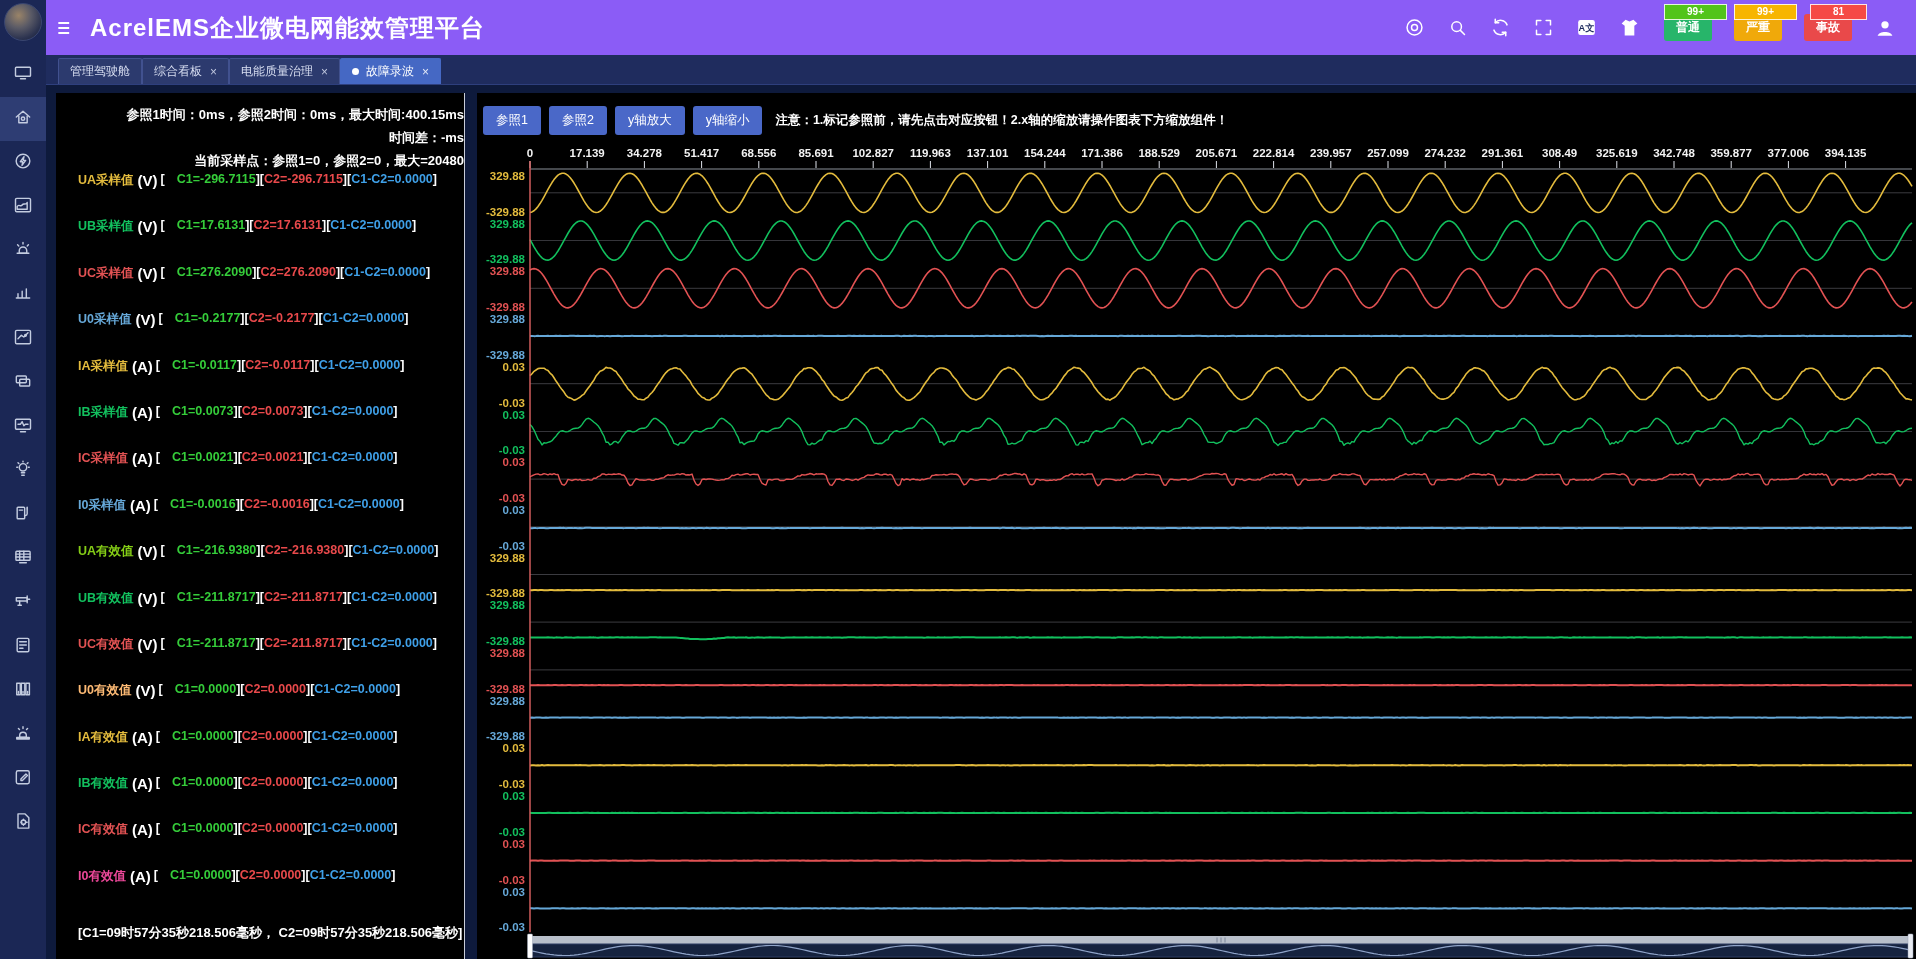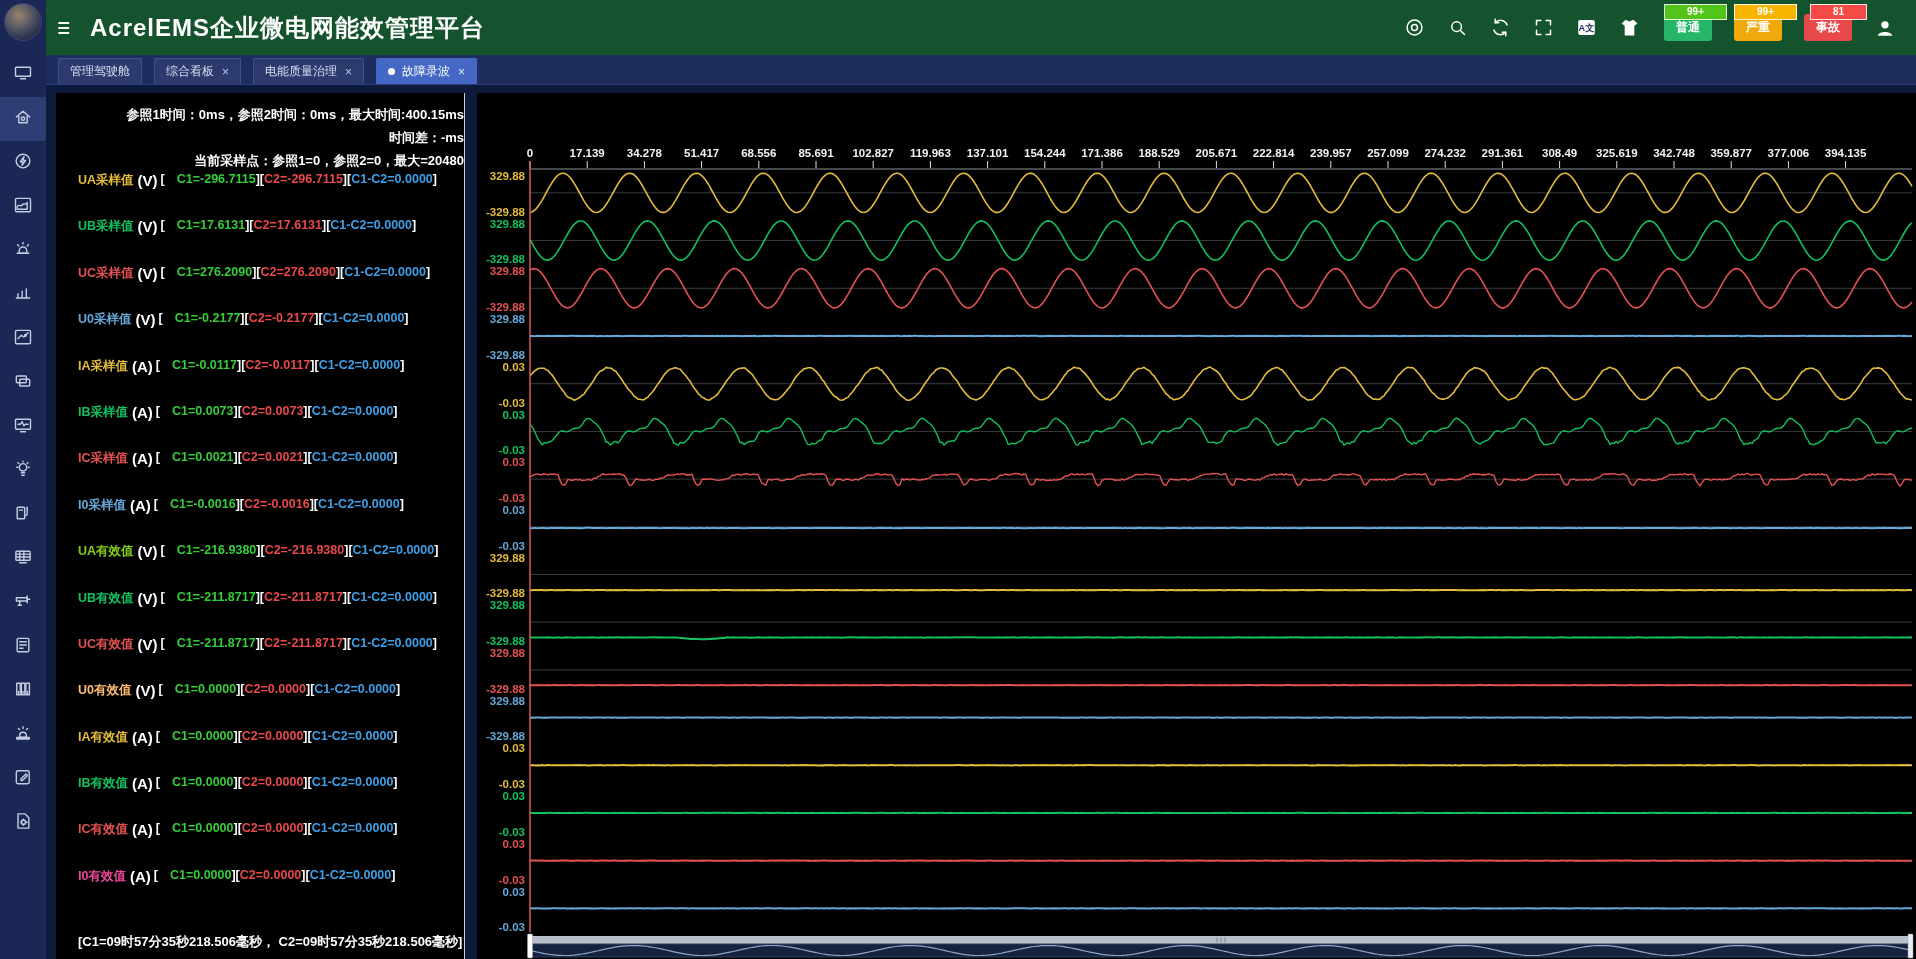--- a/index.html
+++ b/index.html
@@ -12,51 +12,51 @@
   
   .sidebar{width:46px;flex-shrink:0;background:#1b2755;display:flex;flex-direction:column;align-items:center;}
   .avatar{width:36px;height:36px;border-radius:50%;margin:3px 0 12px 0;flex-shrink:0;
     background:radial-gradient(circle at 38% 32%,#9a8468 0%,#5a5a66 38%,#2c3350 70%,#141b30 100%);
     border:1px solid #3a4670;}
   .side-item{width:46px;height:44px;display:flex;align-items:center;justify-content:center;cursor:pointer;}
   .side-item.active{background:#2e3d73;}
   .side-item svg{opacity:.95;}
   
   .main{flex:1;display:flex;flex-direction:column;min-width:0;}
-  .topbar{height:55px;background:#14532d;display:flex;align-items:center;padding:0 18px 0 8px;flex-shrink:0;justify-content:flex-end;}
+  .topbar{height:55px;background:#8b5cf6;display:flex;align-items:center;padding:0 18px 0 8px;flex-shrink:0;justify-content:flex-end;}
   .hamburger{width:22px;height:22px;display:flex;align-items:center;justify-content:center;cursor:pointer;}
   .app-title{font-size:24px;font-weight:700;letter-spacing:1px;margin-left:14px;white-space:nowrap;}
   .topbar-right{margin-left:auto;display:flex;align-items:center;}
   .top-icon{width:26px;height:26px;display:flex;align-items:center;justify-content:center;margin-left:17px;cursor:pointer;}
   .alarm-btn{position:relative;border-radius:3px;color:#fff;font-size:12px;font-weight:700;
     padding:5px 12px;margin-left:22px;cursor:pointer;white-space:nowrap;}
   .alarm-badge{position:absolute;top:-10px;right:-15px;border-radius:0;font-size:10px;font-weight:700;
     padding:1px 22px;border:1px solid rgba(255,255,255,.85);line-height:12px;}
   .user-wrap{margin-left:20px;}
   
-  .tabbar{height:29px;background:#1f2c5e;display:flex;align-items:flex-end;padding-left:12px;gap:12px;
+  .tabbar{height:29px;background:#1f2c5e;display:flex;align-items:flex-end;padding-left:12px;gap:0;
     border-bottom:1px solid #2e3f7d;flex-shrink:0;}
   .tab{height:25px;display:flex;align-items:center;gap:7px;padding:0 11px;font-size:12px;cursor:pointer;
     background:#2c3a6e;border:1px solid #41518f;border-bottom:none;color:#d9dff2;border-radius:2px 2px 0 0;white-space:nowrap;}
   .tab.active{background:#4568c4;border-color:#4568c4;color:#fff;}
   .tab .dot{width:7px;height:7px;border-radius:50%;background:#fff;flex-shrink:0;}
   .tab .close{font-size:12px;opacity:.85;margin-left:1px;}
   
   .content{flex:1;display:flex;padding:8px 0 0 10px;gap:12px;background:#0e1a3c;min-height:0;}
   .left-panel{width:409px;flex-shrink:0;background:#000;position:relative;border-right:1px solid #c9cdd8;
     padding:10px 0 0 22px;box-sizing:border-box;}
   .info-line{font-size:13px;line-height:23px;font-weight:700;white-space:nowrap;text-align:right;}
   .rows{margin-top:0;}
   .mrow{height:46.4px;display:flex;font-size:12.5px;font-weight:700;white-space:nowrap;}
   .mrow .unit{font-size:15px;color:#fff;margin:0 3px 0 4px;}
   .bk{color:#fff;}
   .c1v{color:#35cd3a;margin-left:12px;}
   .c2v{color:#e8494b;}
   .dfv{color:#3fa0e8;}
-  .panel-footer{position:absolute;bottom:8px;left:22px;font-size:13px;font-weight:700;white-space:nowrap;}
+  .panel-footer{position:absolute;bottom:17px;left:22px;font-size:13px;font-weight:700;white-space:nowrap;}
   .chart-panel{flex:1;background:#000;position:relative;min-width:0;}
   .chart-toolbar{position:absolute;top:13px;left:6px;display:flex;align-items:center;z-index:2;}
   .cbtn{background:#4a68c8;color:#fff;font-size:12.5px;font-weight:400;padding:6px 13px;border-radius:3px;
     margin-right:8px;border:none;cursor:pointer;white-space:nowrap;}
   .cnote{font-size:12.5px;font-weight:700;margin-left:5px;white-space:nowrap;}
   #chart{position:absolute;left:0;top:0;}
 </style>
 </head>
 <body>
 
@@ -443,20 +443,27 @@
               <span class="c2v">C2=0.0000</span>
               <span class="bk"> ][ </span>
               <span class="dfv">C1-C2=0.0000</span>
               <span class="bk"> ]</span>
             </div>
           </div>
         <div class="panel-footer">[C1=09时57分35秒218.506毫秒， C2=09时57分35秒218.506毫秒]</div>
       </section>
 
       <section class="chart-panel">
+        <div class="chart-toolbar" id="chart-toolbar">
+            <button class="cbtn" style="background: rgb(74, 104, 200);">参照1</button>
+            <button class="cbtn" style="background: rgb(74, 104, 200);">参照2</button>
+            <button class="cbtn" style="background: rgb(74, 104, 200);">y轴放大</button>
+            <button class="cbtn" style="background: rgb(74, 104, 200);">y轴缩小</button>
+            <span class="cnote">注意：1.标记参照前，请先点击对应按钮！2.x轴的缩放请操作图表下方缩放组件！</span>
+          </div>
         <svg id="chart" width="1438" height="867" viewBox="0 0 1438 867">
             <text x="53" y="64" font-size="11.5" font-weight="700" fill="#f2f2f2" text-anchor="middle">0</text>
             <line x1="53" y1="68" x2="53" y2="75" stroke="#dfe3ea" stroke-width="1"></line>
             <text x="110.2" y="64" font-size="11.5" font-weight="700" fill="#f2f2f2" text-anchor="middle">17.139</text>
             <line x1="110.2" y1="68" x2="110.2" y2="75" stroke="#dfe3ea" stroke-width="1"></line>
             <text x="167.4" y="64" font-size="11.5" font-weight="700" fill="#f2f2f2" text-anchor="middle">34.278</text>
             <line x1="167.4" y1="68" x2="167.4" y2="75" stroke="#dfe3ea" stroke-width="1"></line>
             <text x="224.60000000000002" y="64" font-size="11.5" font-weight="700" fill="#f2f2f2" text-anchor="middle">51.417</text>
             <line x1="224.60000000000002" y1="68" x2="224.60000000000002" y2="75" stroke="#dfe3ea" stroke-width="1"></line>
             <text x="281.8" y="64" font-size="11.5" font-weight="700" fill="#f2f2f2" text-anchor="middle">68.556</text>

